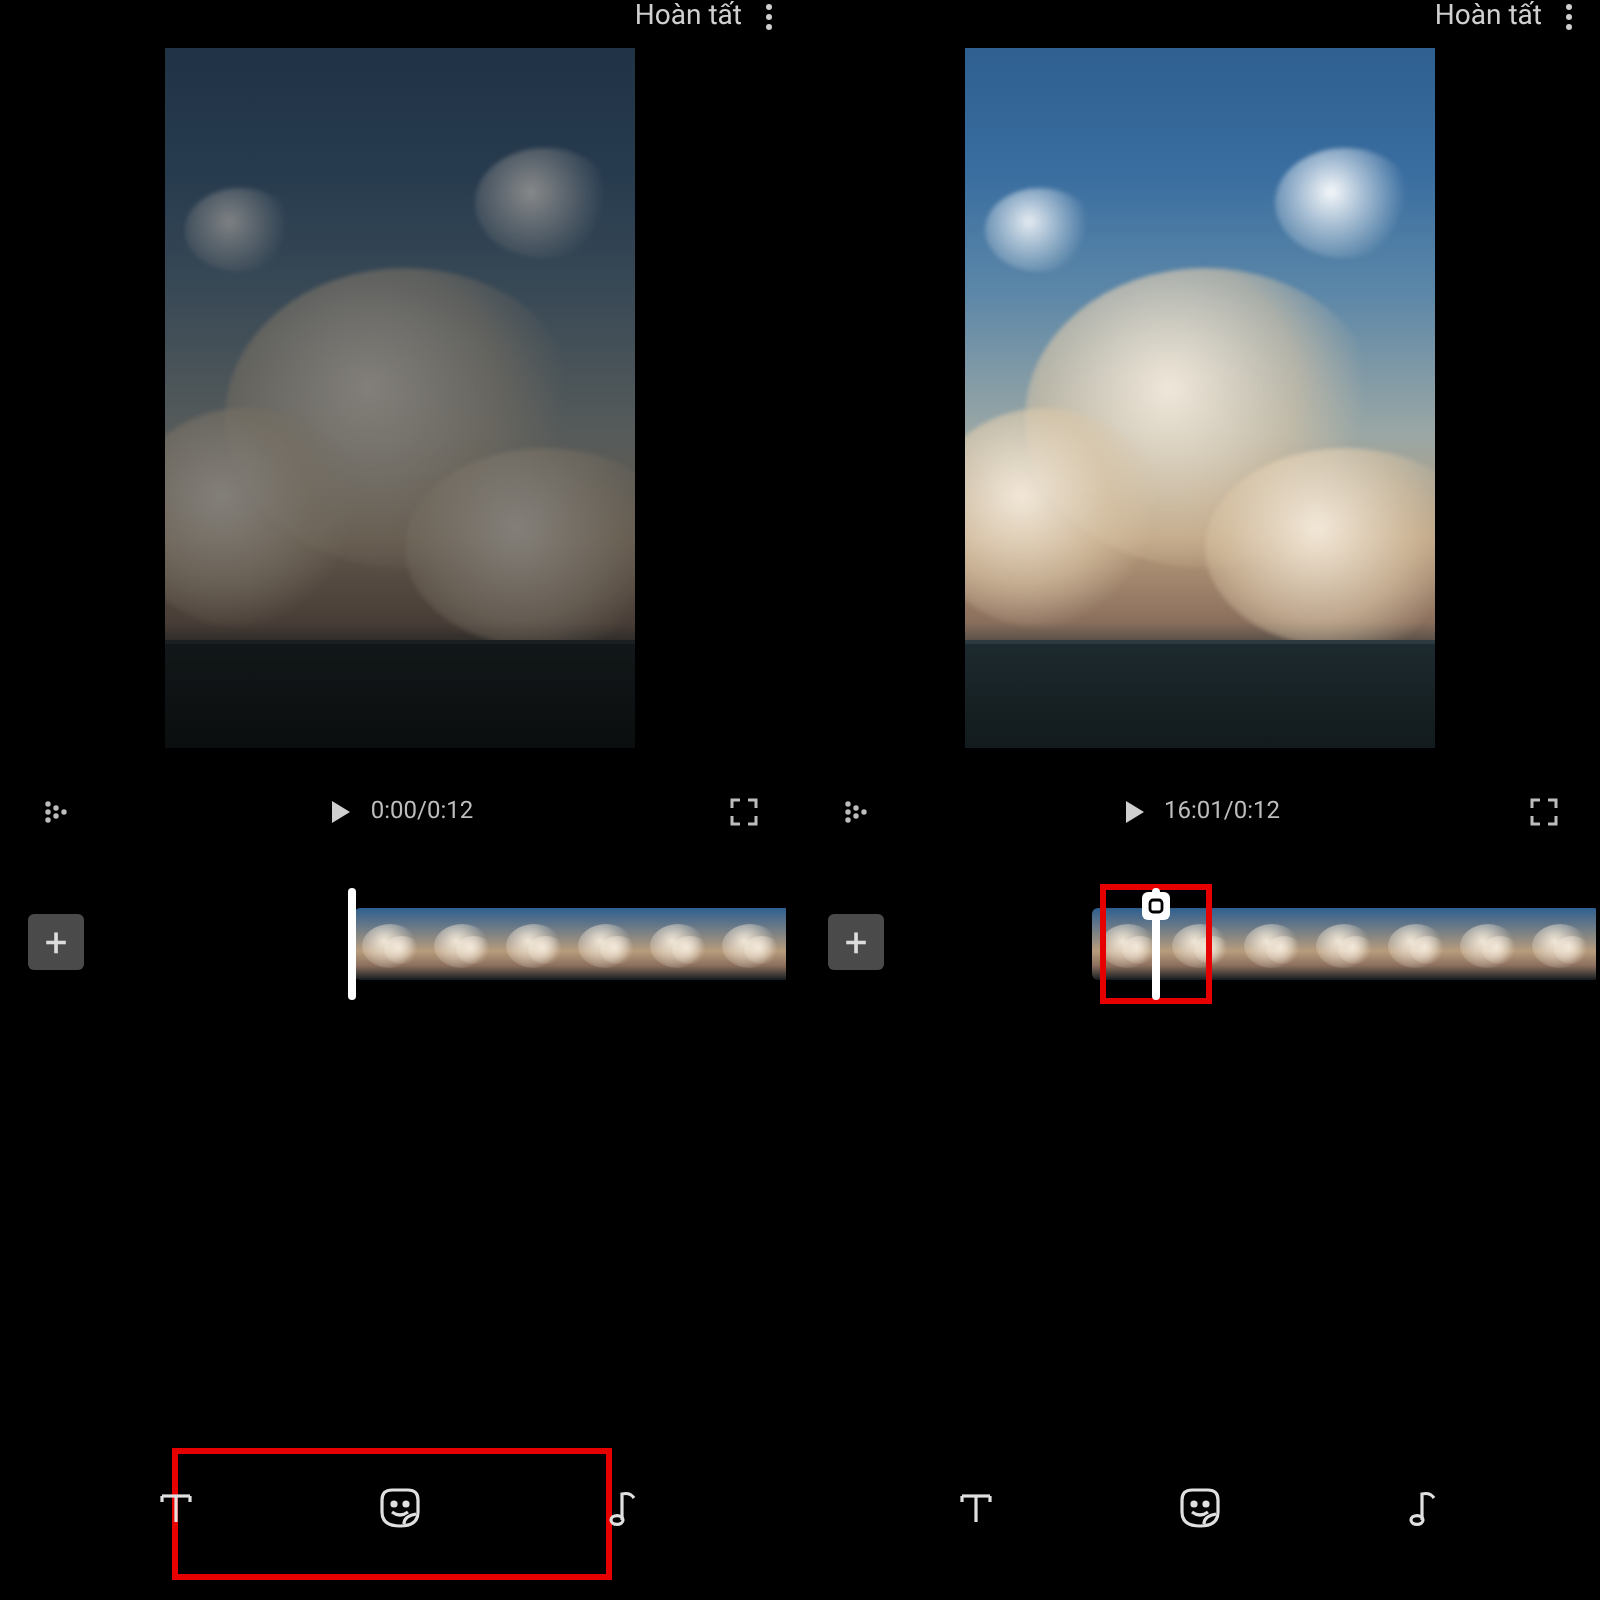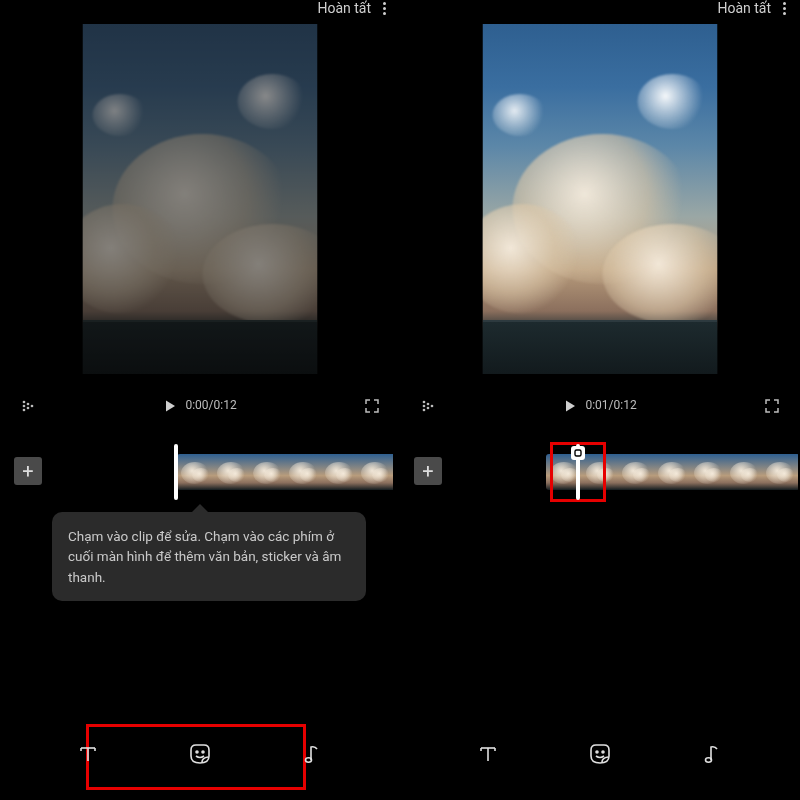--- a/index.html
+++ b/index.html
@@ -296,21 +296,20 @@
       <div class="thumb frame"></div>
       <div class="thumb frame"></div>
       <div class="thumb frame"></div>
       <div class="thumb frame"></div>
       <div class="thumb frame"></div>
     </div>
     <div class="playhead" style="left:174px;">
     </div>
   </div>
 
-  <div class="tooltip">Chạm vào clip để sửa. Chạm vào các phím ở cuối màn hình để thêm văn bản, sticker và âm thanh.</div>
 
   <div class="highlight-box" style="left:86px; bottom:10px; width:220px; height:66px;"></div>
 
   <div class="bottom-bar">
     <div class="tool-btn">
       <svg width="24" height="24" viewBox="0 0 24 24" fill="none" stroke="#e0e0e0" stroke-width="1.6">
         <path d="M5 6 H19"></path>
           <path d="M12 6 V19"></path>
           <path d="M5 6 V9"></path>
           <path d="M19 6 V9"></path>
@@ -366,21 +365,21 @@
           <circle cx="8" cy="10" r="0.7" fill="#bdbdbd"></circle>
         <circle cx="12" cy="8" r="0.7" fill="#bdbdbd"></circle>
       </svg>
     </span>
     <span class="spacer"></span>
     <span class="icon" style="margin-right:8px;">
       <svg width="14" height="14" viewBox="0 0 14 14">
           <path d="M3 1.5 L12 7 L3 12.5 Z" fill="#cfcfcf"></path>
         </svg>
     </span>
-    <span>0:01/0:12</span>
+    <span>16:01/0:12</span>
     <span class="spacer"></span>
     <span class="icon">
       <svg width="16" height="16" viewBox="0 0 16 16" fill="none" stroke="#bdbdbd" stroke-width="1.5">
         <path d="M2 6 V2 H6"></path>
           <path d="M10 2 H14 V6"></path>
           <path d="M14 10 V14 H10"></path>
           <path d="M6 14 H2 V10"></path>
       </svg>
     </span>
   </div>

